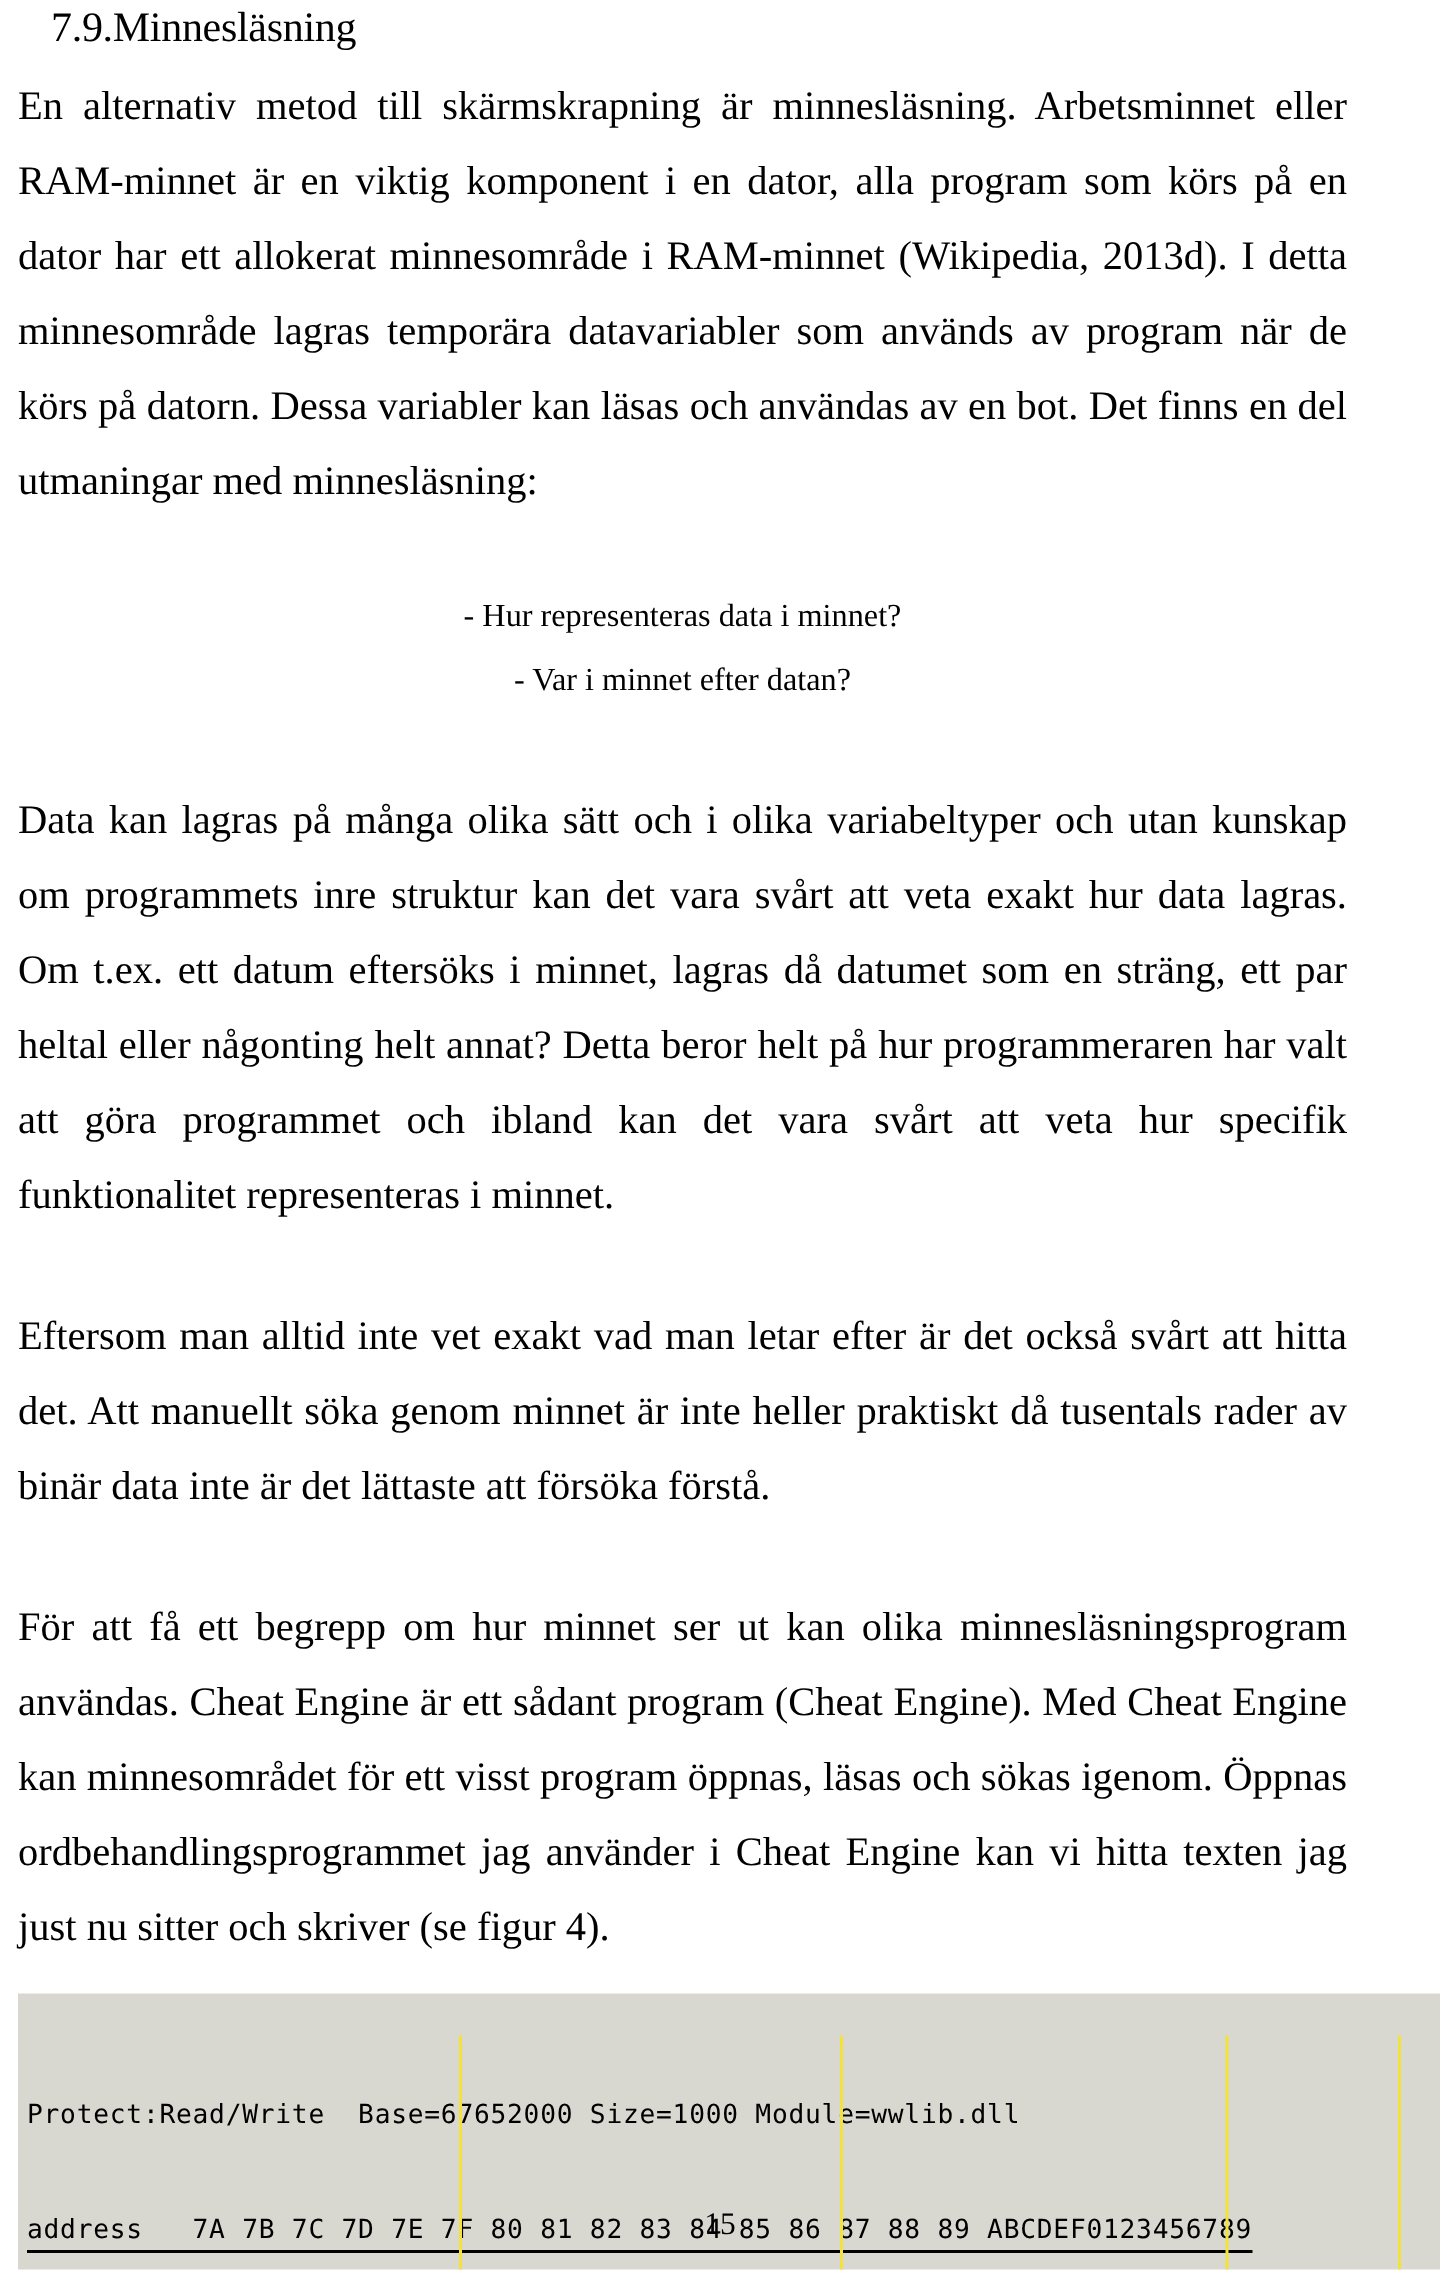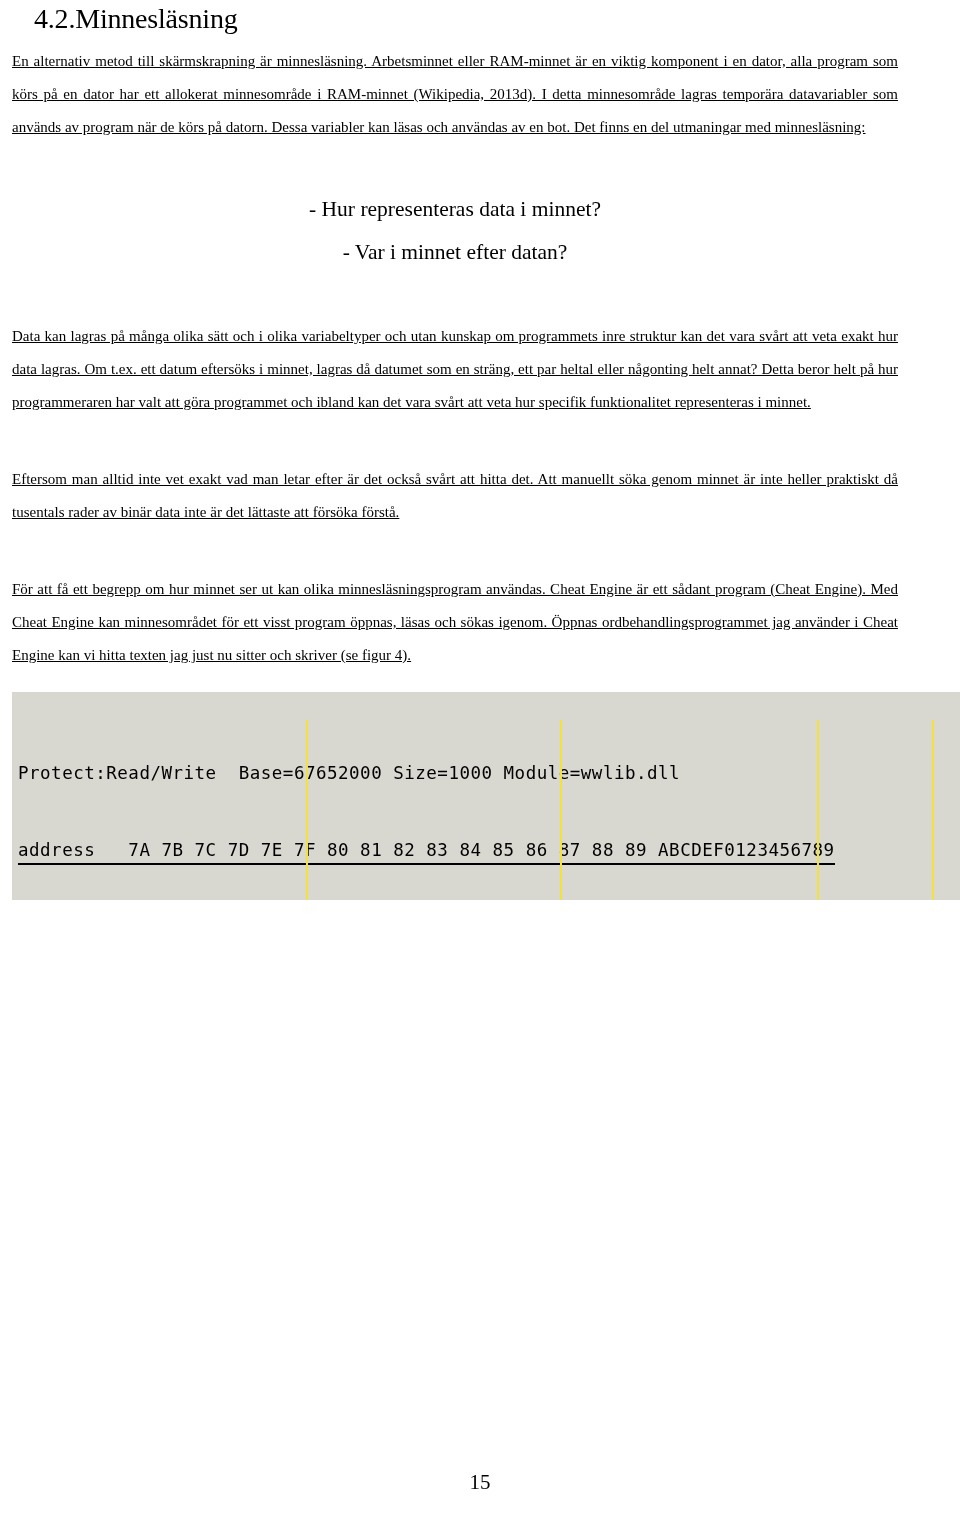--- a/index.html
+++ b/index.html
@@ -24,28 +24,27 @@
   }
   h1.heading {
     font-size: 28px;
     font-weight: normal;
     margin: 0;
     padding: 4px 0 0 28px;
     line-height: 1.1;
     letter-spacing: -0.2px;
   }
   p.body-par {
-    font-size: 15px;
-    line-height: 33px;
+    font-size: 27px;
+    line-height: 50px;
     margin: 0;
     text-align: justify;
     text-justify: inter-word;
     padding-left: 6px;
     hyphens: none;
-    text-decoration: underline;
   }
   p.body-par.first {
     margin-top: 10px;
   }
   .spacer-md { height: 44px; }
   .spacer-lg { height: 45px; }
   .bullet-line {
     font-size: 21.5px;
     line-height: 43.5px;
     margin: 0;
@@ -112,21 +111,21 @@
     bottom: 18px;
     text-align: center;
     font-size: 21px;
   }
 </style>
 </head>
 <body>
 
 <div class="page">
 
-  <h1 class="heading">4.2.Minnesläsning</h1>
+  <h1 class="heading">7.9.Minnesläsning</h1>
 
   <p class="body-par first">En alternativ metod till skärmskrapning är minnesläsning. Arbetsminnet eller RAM-minnet är en viktig komponent i en dator, alla program som körs på en dator har ett allokerat minnesområde i RAM-minnet (Wikipedia, 2013d). I detta minnesområde lagras temporära datavariabler som används av program när de körs på datorn. Dessa variabler kan läsas och användas av en bot. Det finns en del utmaningar med minnesläsning:</p>
 
   <div class="spacer-md"></div>
 
   <p class="bullet-line">- Hur representeras data i minnet?</p>
   <p class="bullet-line">- Var i minnet efter datan?</p>
 
   <div class="spacer-lg"></div>
 

